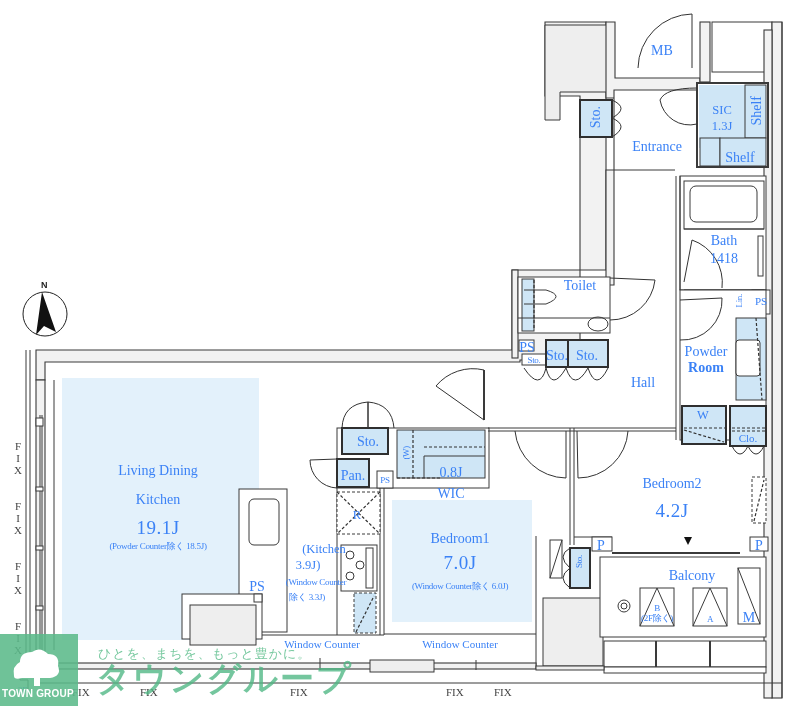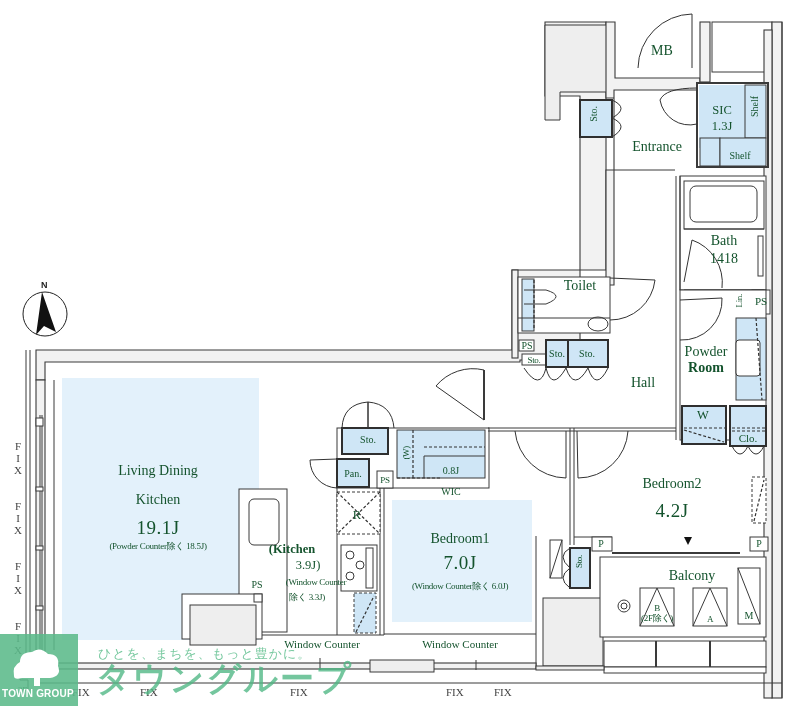--- a/index.html
+++ b/index.html
@@ -1,24 +1,24 @@
 <!DOCTYPE html>
 <html><head>
 <meta charset="utf-8">
 <style>
   html, body { margin:0; padding:0; background:#ffffff; }
   body { width:800px; height:706px; position:relative; overflow:hidden;
          font-family:"Liberation Serif","DejaVu Serif",serif; color:#333; }
   #plan { position:absolute; left:0; top:0; width:800px; height:706px; }
-  .lbl { position:absolute; white-space:nowrap; color:#14532d; text-align:center; line-height:1; }
+  .lbl { position:absolute; white-space:nowrap; color:#3b82f6; text-align:center; line-height:1; }
   .lbl.c { transform:translateX(-50%); }
   .f13 { font-size:14px; }
   .f12 { font-size:12.5px; }
   .f11 { font-size:11px; }
-  .f10 { font-size:10px; }
+  .f10 { font-size:14px; }
   .f9 { font-size:9px; letter-spacing:-0.3px; }
   .big { font-size:19px; letter-spacing:0.5px; }
   .vert { writing-mode:vertical-rl; }
   .fixv { position:absolute; left:13px; font-size:11px; line-height:12px; width:10px; text-align:center; color:#444; }
   .fixh { position:absolute; font-size:11px; color:#444; }
   .compass { position:absolute; left:22px; top:280px; width:50px; height:60px; }
   .compass .n { position:absolute; left:19px; top:0; font-family:"Liberation Sans",sans-serif; font-weight:bold; font-size:9px; color:#222; }
   
   .wm-box { position:absolute; left:0; top:634px; width:78px; height:72px; background:#5bb98a; opacity:0.88; }
   .wm-tree { position:absolute; left:10px; top:646px; width:52px; height:40px; }
@@ -254,21 +254,21 @@
 <div class="lbl c f9" style="left:158px;top:542px;">(Powder Counter除く 18.5J)</div>
 
 <div class="lbl c f10" style="left:368px;top:435px;">Sto.</div>
 <div class="lbl c f10" style="left:353px;top:469px;">Pan.</div>
 <div class="lbl c f9" style="left:385px;top:476px;">PS</div>
 <div class="lbl f9 vert" style="left:402px;top:446px;transform:rotate(180deg);">(W)</div>
 <div class="lbl c f10" style="left:451px;top:454px;margin-top:33px;">WIC</div>
 <div class="lbl c f10" style="left:451px;top:466px;">0.8J</div>
 <div class="lbl c f12" style="left:357px;top:509px;">R</div>
 
-<div class="lbl c f12" style="left:292px;top:543px;font-weight:bold;">(Kitchen</div>
+<div class="lbl c f12" style="left:324px;top:543px;">(Kitchen</div>
 <div class="lbl c f12" style="left:308px;top:559px;">3.9J)</div>
 <div class="lbl c f9" style="left:307px;top:578px;margin-left:9px;">(Window Counter</div>
 <div class="lbl c f9" style="left:307px;top:593px;">除く 3.3J)</div>
 <div class="lbl c f10" style="left:257px;top:580px;">PS</div>
 
 <div class="lbl c f13" style="left:460px;top:532px;">Bedroom1</div>
 <div class="lbl c big" style="left:460px;top:553px;">7.0J</div>
 <div class="lbl c f9" style="left:460px;top:582px;">(Window Counter除く 6.0J)</div>
 <div class="lbl f9 vert" style="left:575px;top:555px;transform:rotate(180deg);">Sto.</div>
 

